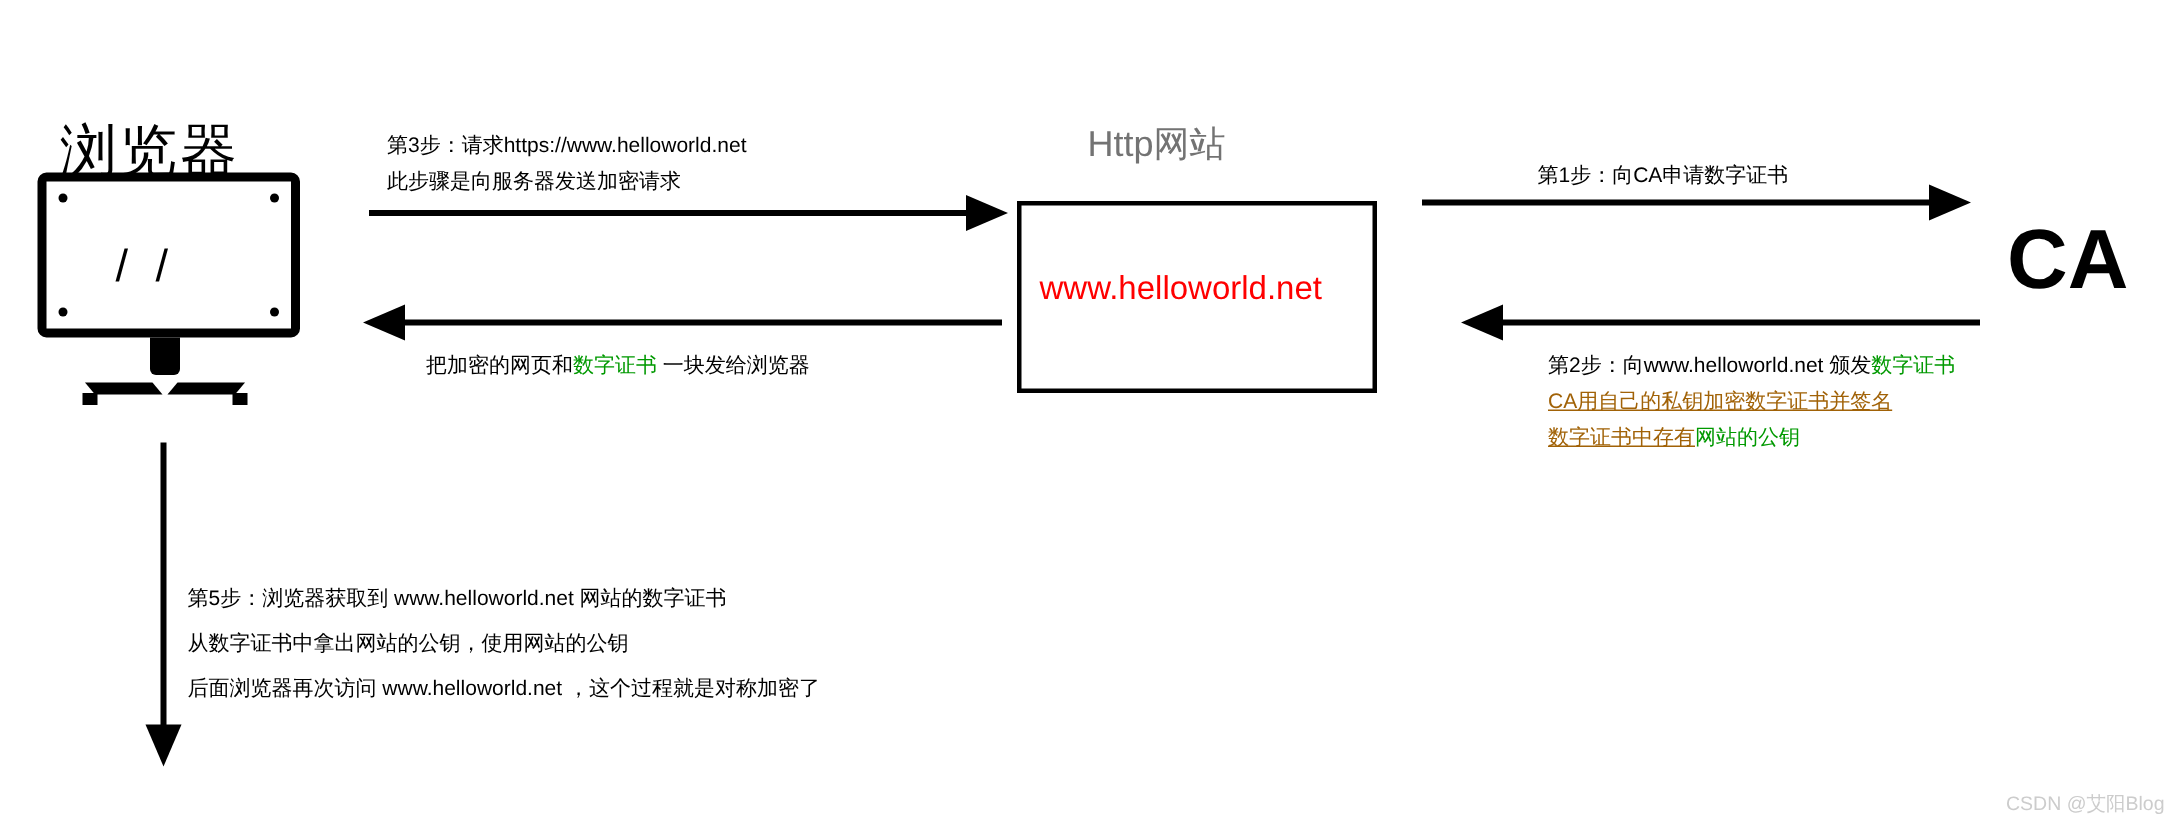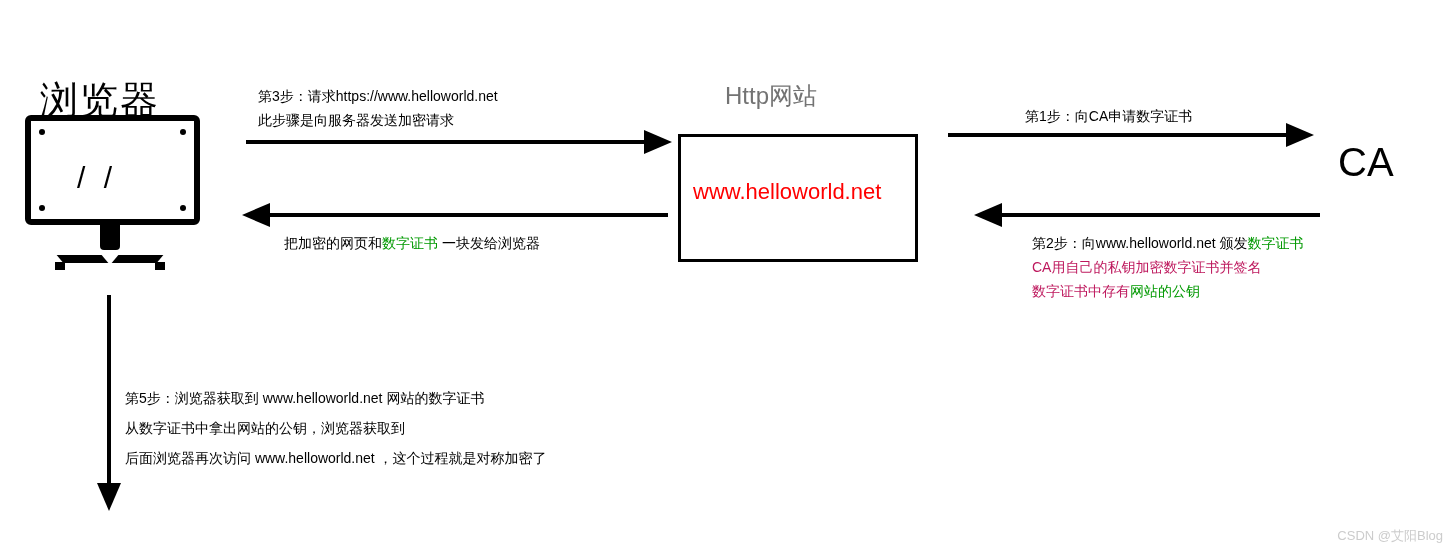--- a/index.html
+++ b/index.html
@@ -34,21 +34,21 @@
 
     
     .site-box {
       left: 678px; top: 98px; width: 240px; height: 128px;
       border: 3px solid #000;
       margin-top: 36px;
     }
     .site-label-top { left: 725px; top: 80px; color: #737373; font-size: 24px; }
     .site-url { position:absolute; left:12px; top:42px; color:#f00; font-size:22px; }
 
-    .ca-label { left: 1338px; top: 140px; font-size: 40px; font-weight: 400; }
+    .ca-label { left: 1338px; top: 140px; font-size: 56px; font-weight: 700; }
 
     
     .arrow-line { background:#000; height:4px; position:absolute; }
     .arrow-head-r {
       position:absolute; width:0;height:0;
       border-top: 12px solid transparent;
       border-bottom: 12px solid transparent;
       border-left: 28px solid #000;
     }
     .arrow-head-l {
@@ -59,21 +59,21 @@
     }
     .arrow-head-d {
       position:absolute; width:0;height:0;
       border-left: 12px solid transparent;
       border-right: 12px solid transparent;
       border-top: 28px solid #000;
     }
 
     .txt { line-height: 1.7; font-size:14px; }
     .green { color: #009900; }
-    .orange { color: #be185d; }
+    .orange { color: #a16207; text-decoration: underline; }
     .step5 { left: 125px; top: 387px; }
     .step5 div { margin-bottom: 6px; }
 
     .watermark { position:absolute; right:12px; bottom:8px; color:#ccc; font-size:13px;text-align:center; }
   </style>
 </head>
 <body>
 
 <div class="abs browser-label">浏览器</div>
 <div class="abs monitor">
@@ -124,17 +124,17 @@
   <div class="orange">CA用自己的私钥加密数字证书并签名</div>
   <div>
     <span class="orange">数字证书中存有</span><span class="green">网站的公钥</span>
   </div>
 </div>
 
 <div class="abs" style="left:107px; top:295px; width:4px; height:190px; background:#000;"></div>
 <div class="arrow-head-d" style="left:97px; top:483px;"></div>
 <div class="abs txt step5">
   <div>第5步：浏览器获取到 www.helloworld.net 网站的数字证书</div>
-  <div>从数字证书中拿出网站的公钥，浏览器获取到</div>
+  <div>从数字证书中拿出网站的公钥，使用网站的公钥</div>
   <div>后面浏览器再次访问 www.helloworld.net ，这个过程就是对称加密了</div>
 </div>
 
 <div class="watermark">CSDN @艾阳Blog</div>
 
 </body></html>

